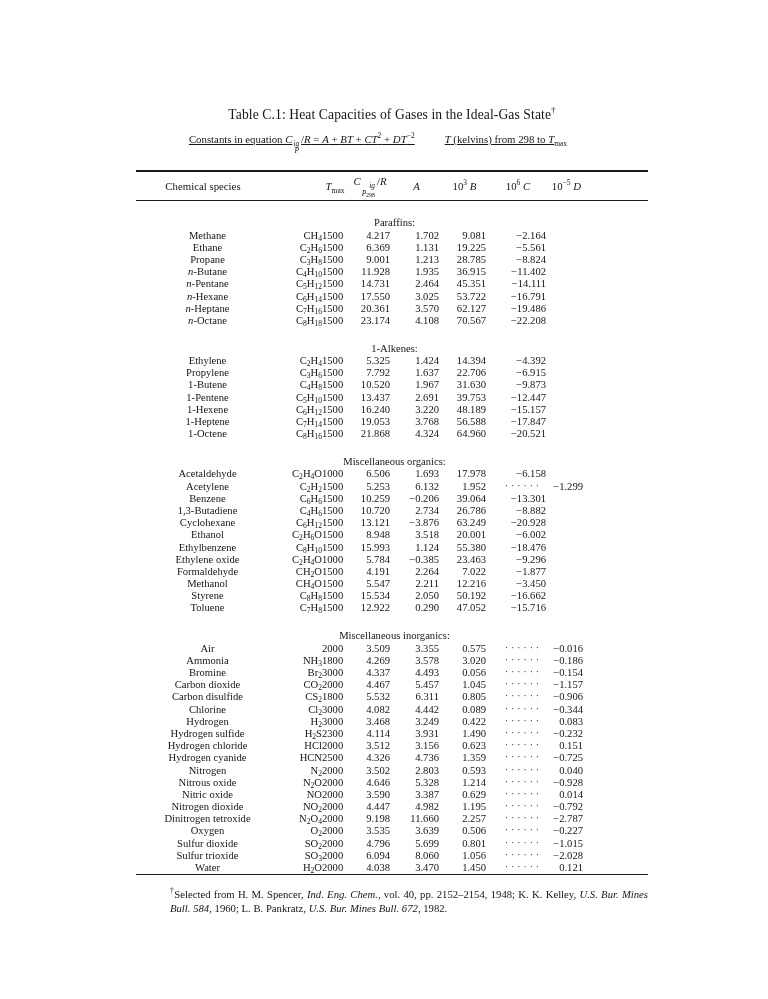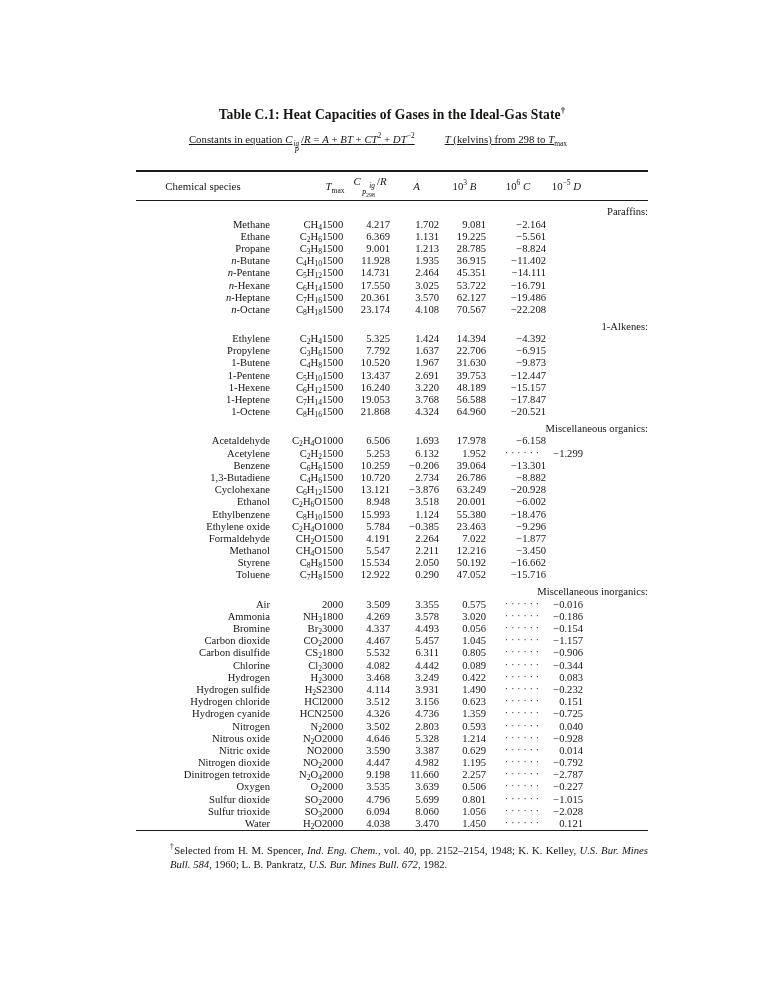--- a/index.html
+++ b/index.html
@@ -12,21 +12,21 @@
     position:relative;
     width:768px;height:999px;
     background:var(--background);
     font-family:"Liberation Serif","DejaVu Serif",serif;
     color:var(--text);
     overflow:hidden;
   }
   .content{position:absolute;left:136px;top:102px;width:512px;}
   .doc-title{
     text-align:center;
-    font-weight:bold;
+    font-weight:normal;
     font-size:13.6px;
     line-height:17px;
     letter-spacing:.1px;
     white-space:nowrap;
   }
   .doc-title sup{font-size:9px;}
   .subtitle{
     margin-top:9px;
     display:flex;
     justify-content:center;
@@ -76,26 +76,26 @@
     font-size:10.6px;
     height:12.2px;
     line-height:11.5px;
     padding:0;
     vertical-align:bottom;
     white-space:nowrap;
     overflow:visible;
   }
   tbody td sub{font-size:7.6px;vertical-align:-2px;line-height:0;}
   tr.section-row td{
-    padding-top:3px;
+    padding-top:14px;
     height:14px;
-    text-align:right;
+    text-align:center;
     padding-left:5px;
   }
-  .td-species{text-align:right;padding-left:9px;font-family:Liberation Serif, serif;}
+  .td-species{text-align:center;padding-left:9px;font-family:Liberation Serif, serif;}
   .td-formula{text-align:right;}
   .td-num{text-align:right;}
   .td-tmax{padding-right:5px;margin-left:8px;}
   .td-cp,.td-a,.td-b,.td-c,.td-d{padding-right:2px;}
   td.dots{letter-spacing:3px;padding-right:6px;font-size:9.5px;}
   .footnote{
     margin-top:8px;
     font-size:10.7px;
     line-height:15px;
     text-align:justify;

